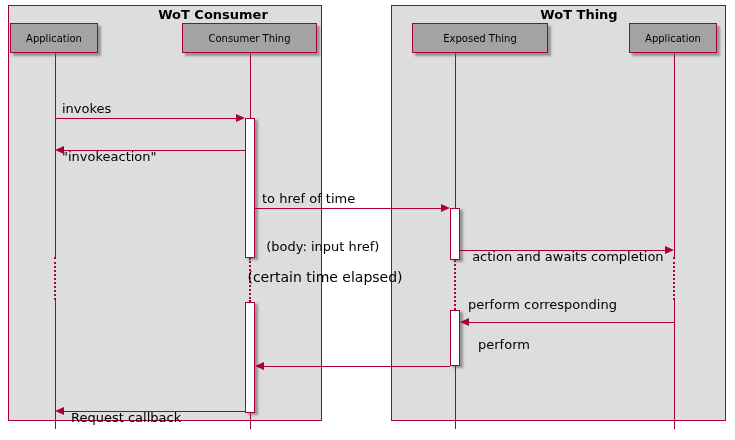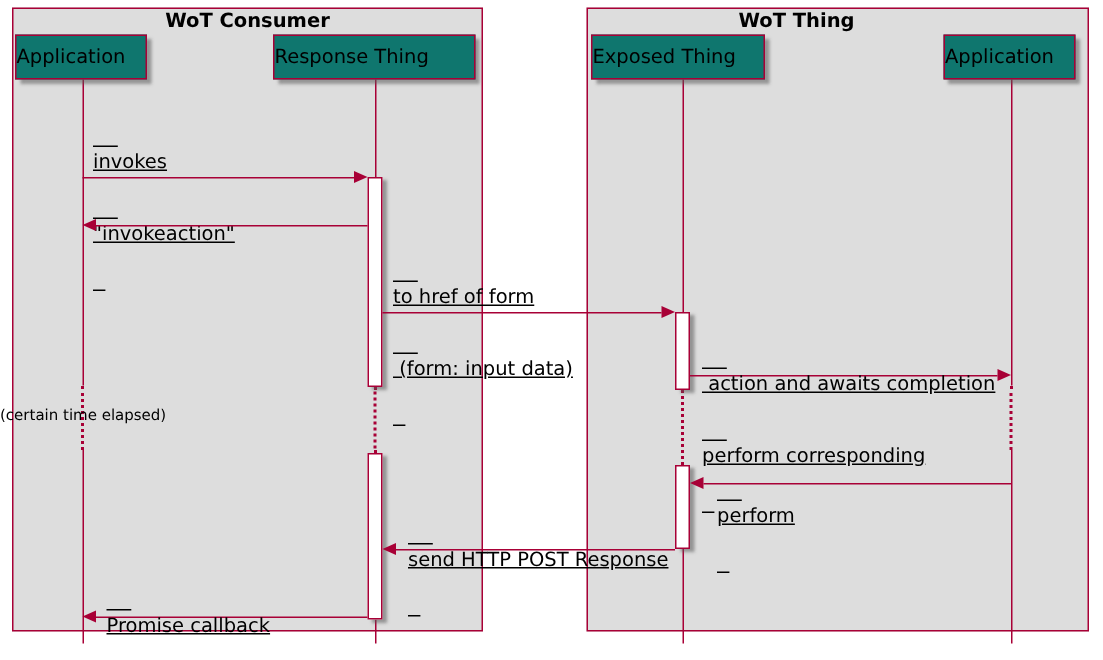--- a/index.html
+++ b/index.html
@@ -8,25 +8,26 @@
     font-family:"DejaVu Sans", sans-serif; font-size:13px; color:#000000;
     overflow:hidden;
   }
   .group {
     position:absolute; background:#dddddd; border:1px solid #a80036;
     box-sizing:border-box;
   }
   .group-title {
     position:absolute; text-align:center; font-weight:bold; font-size:13px;
     line-height:15px;
+    margin-left:48px;
   }
   .participant {
-    position:absolute; background:#0f766e; border:1.5px solid #a80036;
-    box-sizing:border-box; display:flex; align-items:center; justify-content:flex-start;
-    box-shadow:3px 3px 2px rgba(90,90,90,0.55); font-size:13px;
+    position:absolute; background:#a3a3a3; border:1.5px solid #a80036;
+    box-sizing:border-box; display:flex; align-items:center; justify-content:center;
+    box-shadow:3px 3px 2px rgba(90,90,90,0.55); font-size:10px;
   }
   .lifeline-solid {
     position:absolute; width:0; border-left:1px solid #a80036;
   }
   .lifeline-dotted {
     position:absolute; width:0; border-left:2px dotted #a80036;
   }
   .activation {
     position:absolute; width:10px; background:#ffffff; border:1px solid #a80036;
     box-sizing:border-box; box-shadow:3px 2px 2px rgba(90,90,90,0.55);
@@ -38,25 +39,25 @@
     position:absolute; width:0; height:0;
     border-top:4px solid transparent; border-bottom:4px solid transparent;
     border-left:9px solid #a80036;
   }
   .ah-l {
     position:absolute; width:0; height:0;
     border-top:4px solid transparent; border-bottom:4px solid transparent;
     border-right:9px solid #a80036;
   }
   .msg-label {
-    position:absolute; line-height:16px; white-space:pre; font-size:13px;text-decoration:underline;
+    position:absolute; line-height:16px; white-space:pre; font-size:13px;
   }
   .divider-label {
-    position:absolute; left:0; top:271px; width:650px; 
-    font-size:10px; line-height:13px; white-space:pre;
+    position:absolute; left:0; top:271px; width:650px; text-align:center;
+    font-size:14px; line-height:13px; white-space:pre;
   }
 </style>
 </head>
 <body>
 
 <div id="canvas">
 
   <div class="group" style="left:8px;top:5px;width:314px;height:416px"></div>
   <div class="group" style="left:391px;top:5px;width:335px;height:416px"></div>
 
@@ -76,23 +77,23 @@
   <div class="lifeline-solid" style="left:455px;top:366px;height:63px"></div>
 
   <div class="lifeline-solid" style="left:674px;top:53px;height:204px"></div>
   <div class="lifeline-dotted" style="left:673px;top:257px;height:43px"></div>
   <div class="lifeline-solid" style="left:674px;top:300px;height:129px"></div>
 
   <div class="participant" style="left:10px;top:23px;width:88px;height:30px">
     <span>Application</span>
   </div>
   <div class="participant" style="left:182px;top:23px;width:135px;height:30px">
-    <span>Response Thing</span>
+    <span>Consumer Thing</span>
   </div>
-  <div class="participant" style="left:394px;top:23px;width:116px;height:30px">
+  <div class="participant" style="left:412px;top:23px;width:136px;height:30px">
     <span>Exposed Thing</span>
   </div>
   <div class="participant" style="left:629px;top:23px;width:88px;height:30px">
     <span>Application</span>
   </div>
 
   <div class="activation" style="left:245px;top:118px;height:140px"></div>
   <div class="activation" style="left:245px;top:302px;height:111px"></div>
   <div class="activation" style="left:450px;top:208px;height:52px"></div>
   <div class="activation" style="left:450px;top:310px;height:56px"></div>
@@ -103,45 +104,44 @@
     <div>invokes</div>
     <div>"invokeaction"</div>
   </div>
 
   <div class="ah-l" style="left:55px;top:146px"></div>
   <div class="msg-line" style="left:64px;top:150px;width:181px"></div>
 
   <div class="msg-line" style="left:255px;top:208px;width:186px"></div>
   <div class="ah-r" style="left:441px;top:204px"></div>
   <div class="msg-label" style="left:262px;top:159px">
-    <div>to href of form</div>
-    <div> (form: input data)</div>
+    <div>to href of time</div>
+    <div> (body: input href)</div>
   </div>
 
   <div class="msg-line" style="left:460px;top:250px;width:205px"></div>
   <div class="ah-r" style="left:665px;top:246px"></div>
   <div class="msg-label" style="left:468px;top:217px">
     <div> action and awaits completion</div>
     <div>perform corresponding</div>
   </div>
 
   <div class="divider-label">(certain time elapsed)</div>
 
   <div class="ah-l" style="left:460px;top:318px"></div>
   <div class="msg-line" style="left:469px;top:322px;width:205px"></div>
   <div class="msg-label" style="left:478px;top:305px">
     <div>perform</div>
   </div>
 
   <div class="ah-l" style="left:255px;top:362px"></div>
   <div class="msg-line" style="left:264px;top:366px;width:186px"></div>
   <div class="msg-label" style="left:272px;top:334px">
-    <div>send HTTP POST Response</div>
   </div>
 
   <div class="ah-l" style="left:55px;top:407px"></div>
   <div class="msg-line" style="left:64px;top:411px;width:181px"></div>
   <div class="msg-label" style="left:71px;top:378px">
-    <div>Promise callback</div>
+    <div>Request callback</div>
     
   </div>
 
 </div>
 
 </body></html>

